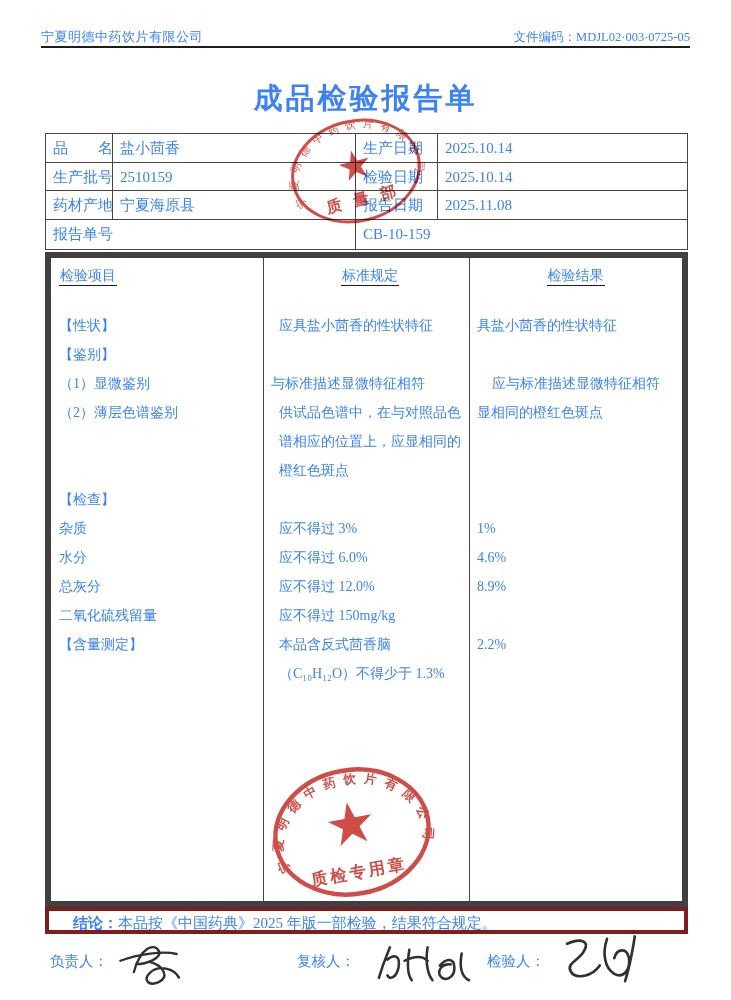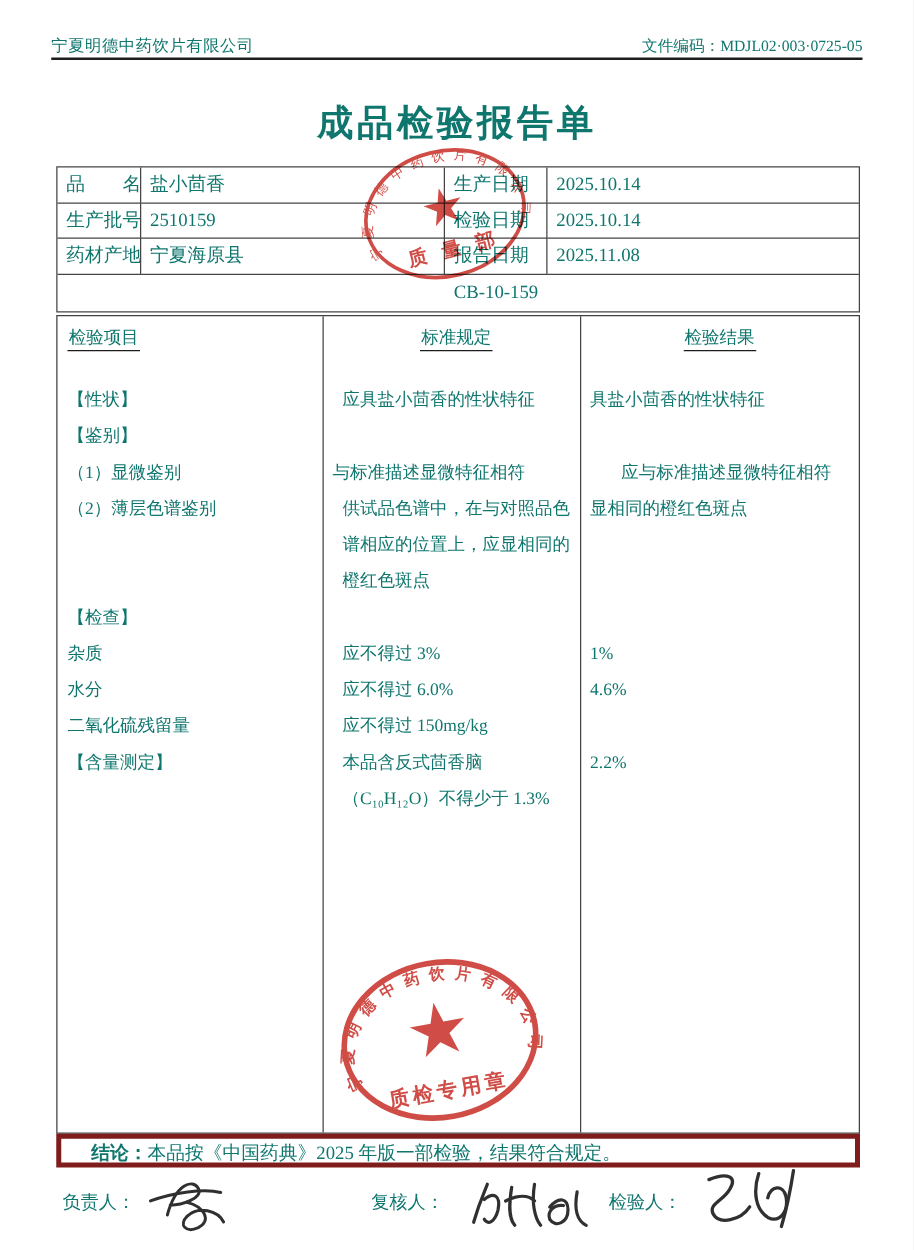--- a/index.html
+++ b/index.html
@@ -1,39 +1,39 @@
 <!DOCTYPE html>
 <html lang="zh"><head>
 <meta charset="utf-8">
 <style>
   html,body{margin:0;padding:0;background:#e8e8e8;}
   .page{
     width:731px;height:1000px;background:#ffffff;position:relative;
-    font-family:"Liberation Serif","DejaVu Serif",serif;color:#0f766e;
+    font-family:"Liberation Serif","DejaVu Serif",serif;color:#3b82f6;
     margin:0 auto;overflow:hidden;
   }
   
   .company{position:absolute;left:41px;top:28px;font-size:13px;letter-spacing:.5px;}
   .doc-code{position:absolute;right:41px;top:29px;font-size:12.5px;}
   .header-rule{position:absolute;left:41px;right:41px;top:46px;height:2px;background:#1d1d1d;}
   .title{position:absolute;left:0;right:0;top:79px;text-align:center;
          font-size:29px;font-weight:bold;letter-spacing:3px;}
   
   .info-table{position:absolute;left:45px;top:133px;width:643px;border:1px solid #444;
               box-sizing:border-box;display:grid;grid-template-columns:67px 243px 82px 1fr;
               font-size:15px;background:transparent;}
   .icell{border-right:1px solid #444;border-bottom:1px solid #444;height:28.7px;
          line-height:28px;padding:0 7px;box-sizing:border-box;overflow:hidden;white-space:nowrap;}
   .icell.lastcol{border-right:none;}
   .icell.lastrow{border-bottom:none;}
   .span2a{grid-column:1 / 3;}
   .span2b{grid-column:3 / 5;}
   
   .main-table{position:absolute;left:45px;top:252px;width:643px;height:655px;
-              border:1px solid #404040;box-sizing:border-box;font-size:14px;}
+              border:6px solid #404040;box-sizing:border-box;font-size:14px;}
   .vline{position:absolute;top:0;bottom:0;width:1px;background:#444;}
   .vline.v1{left:212px;} .vline.v2{left:418px;}
   .mrow{display:flex;}
   .mc{line-height:29px;min-height:29px;padding:0 8px;box-sizing:border-box;}
   .mc1{width:212px;} .mc2{width:206px;padding-left:16px;} .mc3{flex:1;}
   .mhead .mc{padding-top:8px;line-height:20px;min-height:29px;}
   .mhead .mc2,.mhead .mc3{text-align:center;}
   .mhead .hd{border-bottom:1px solid #1c1c1c;padding:0 1px 2px;}
   .spacer{height:24px;}
   
@@ -72,20 +72,21 @@
     <div class="icell">生产批号</div>
     <div class="icell">2510159</div>
     <div class="icell">检验日期</div>
     <div class="icell lastcol">2025.10.14</div>
 
     <div class="icell">药材产地</div>
     <div class="icell">宁夏海原县</div>
     <div class="icell">报告日期</div>
     <div class="icell lastcol">2025.11.08</div>
 
+    <div class="icell span2a lastrow">报告单号</div>
     <div class="icell span2b lastcol lastrow">CB-10-159</div>
   </div>
 
   <div class="main-table">
     <div class="vline v1"></div>
     <div class="vline v2"></div>
 
     <div class="mrow mhead">
       <div class="mc mc1"><span class="hd">检验项目</span></div>
       <div class="mc mc2"><span class="hd">标准规定</span></div>
@@ -120,20 +121,25 @@
     </div>
     <div class="mrow">
       <div class="mc mc1">杂质</div>
       <div class="mc mc2">应不得过 3%</div>
       <div class="mc mc3">1%</div>
     </div>
     <div class="mrow">
       <div class="mc mc1">水分</div>
       <div class="mc mc2">应不得过 6.0%</div>
       <div class="mc mc3">4.6%</div>
+    </div>
+    <div class="mrow">
+      <div class="mc mc1">总灰分</div>
+      <div class="mc mc2">应不得过 12.0%</div>
+      <div class="mc mc3">8.9%</div>
     </div>
     <div class="mrow">
       <div class="mc mc1">二氧化硫残留量</div>
       <div class="mc mc2">应不得过 150mg/kg</div>
     </div>
     <div class="mrow">
       <div class="mc mc1">【含量测定】</div>
       <div class="mc mc2">本品含反式茴香脑（C₁₀H₁₂O）不得少于 1.3%</div>
       <div class="mc mc3">2.2%</div>
     </div>

